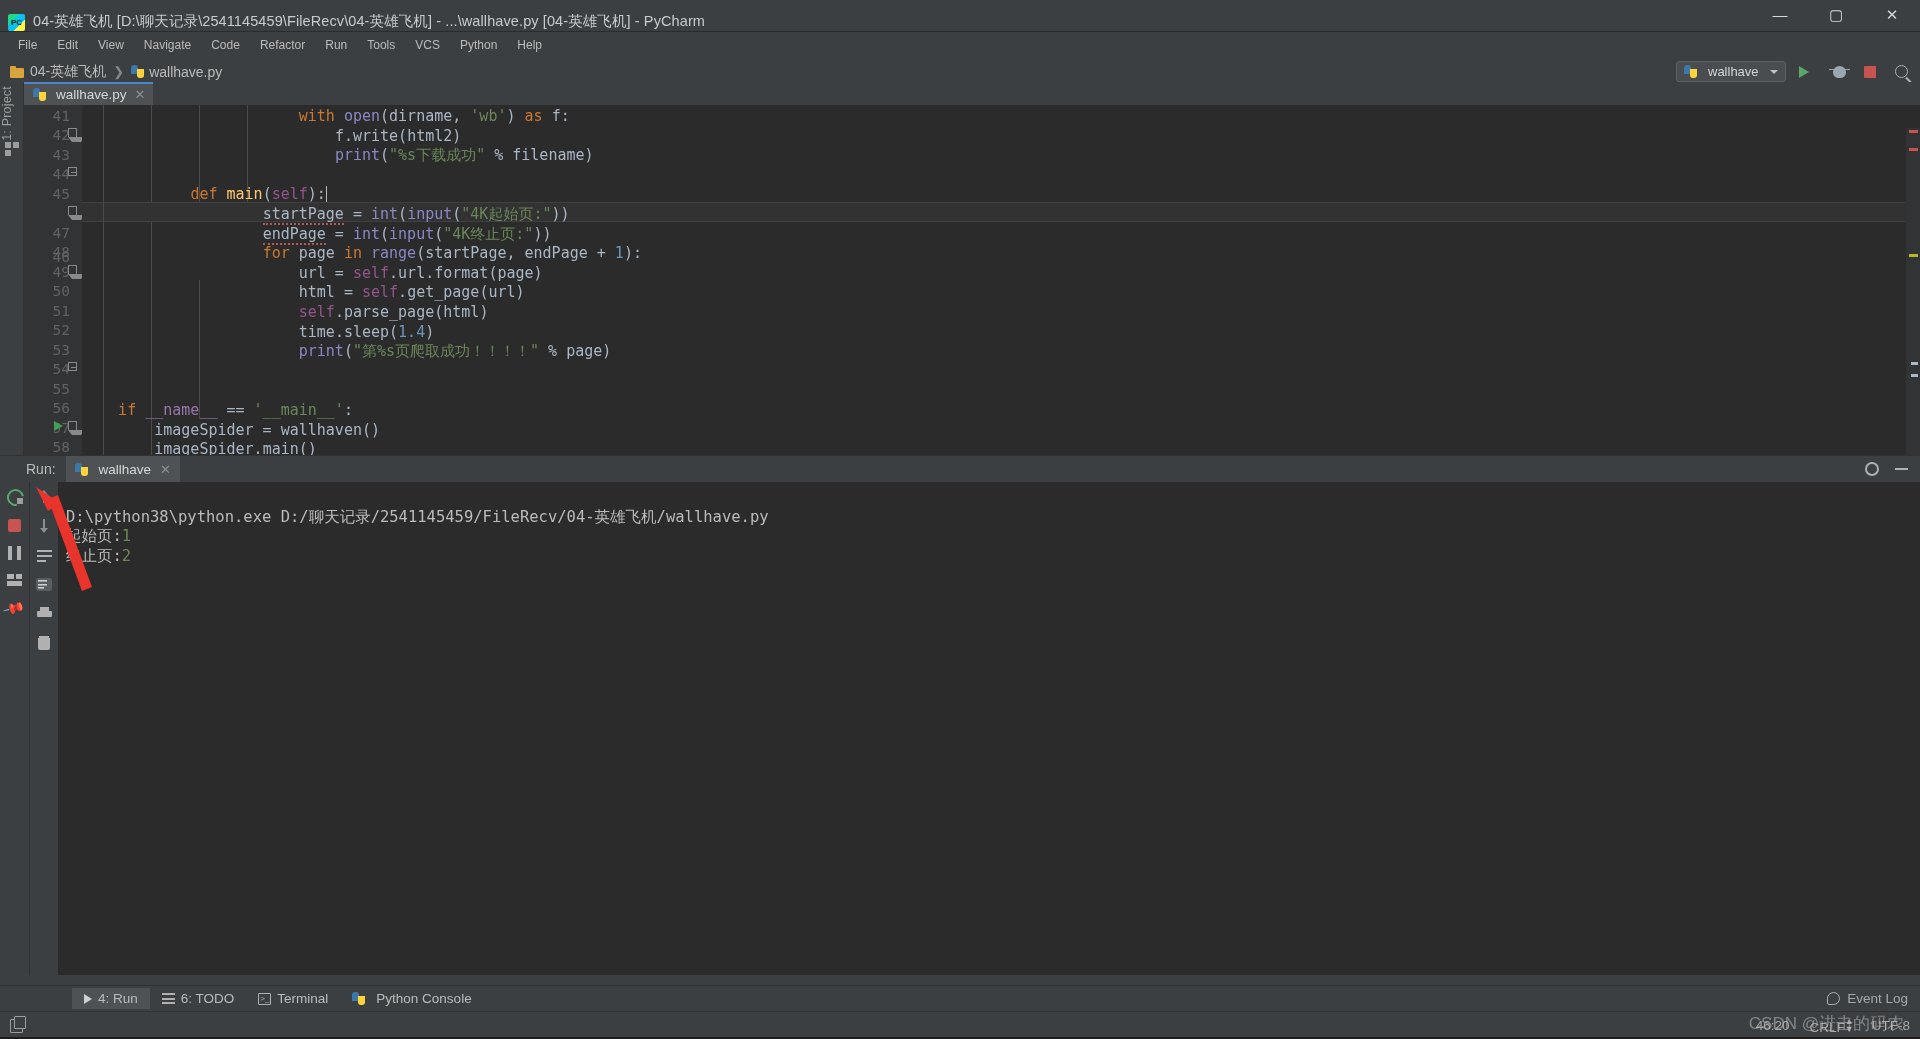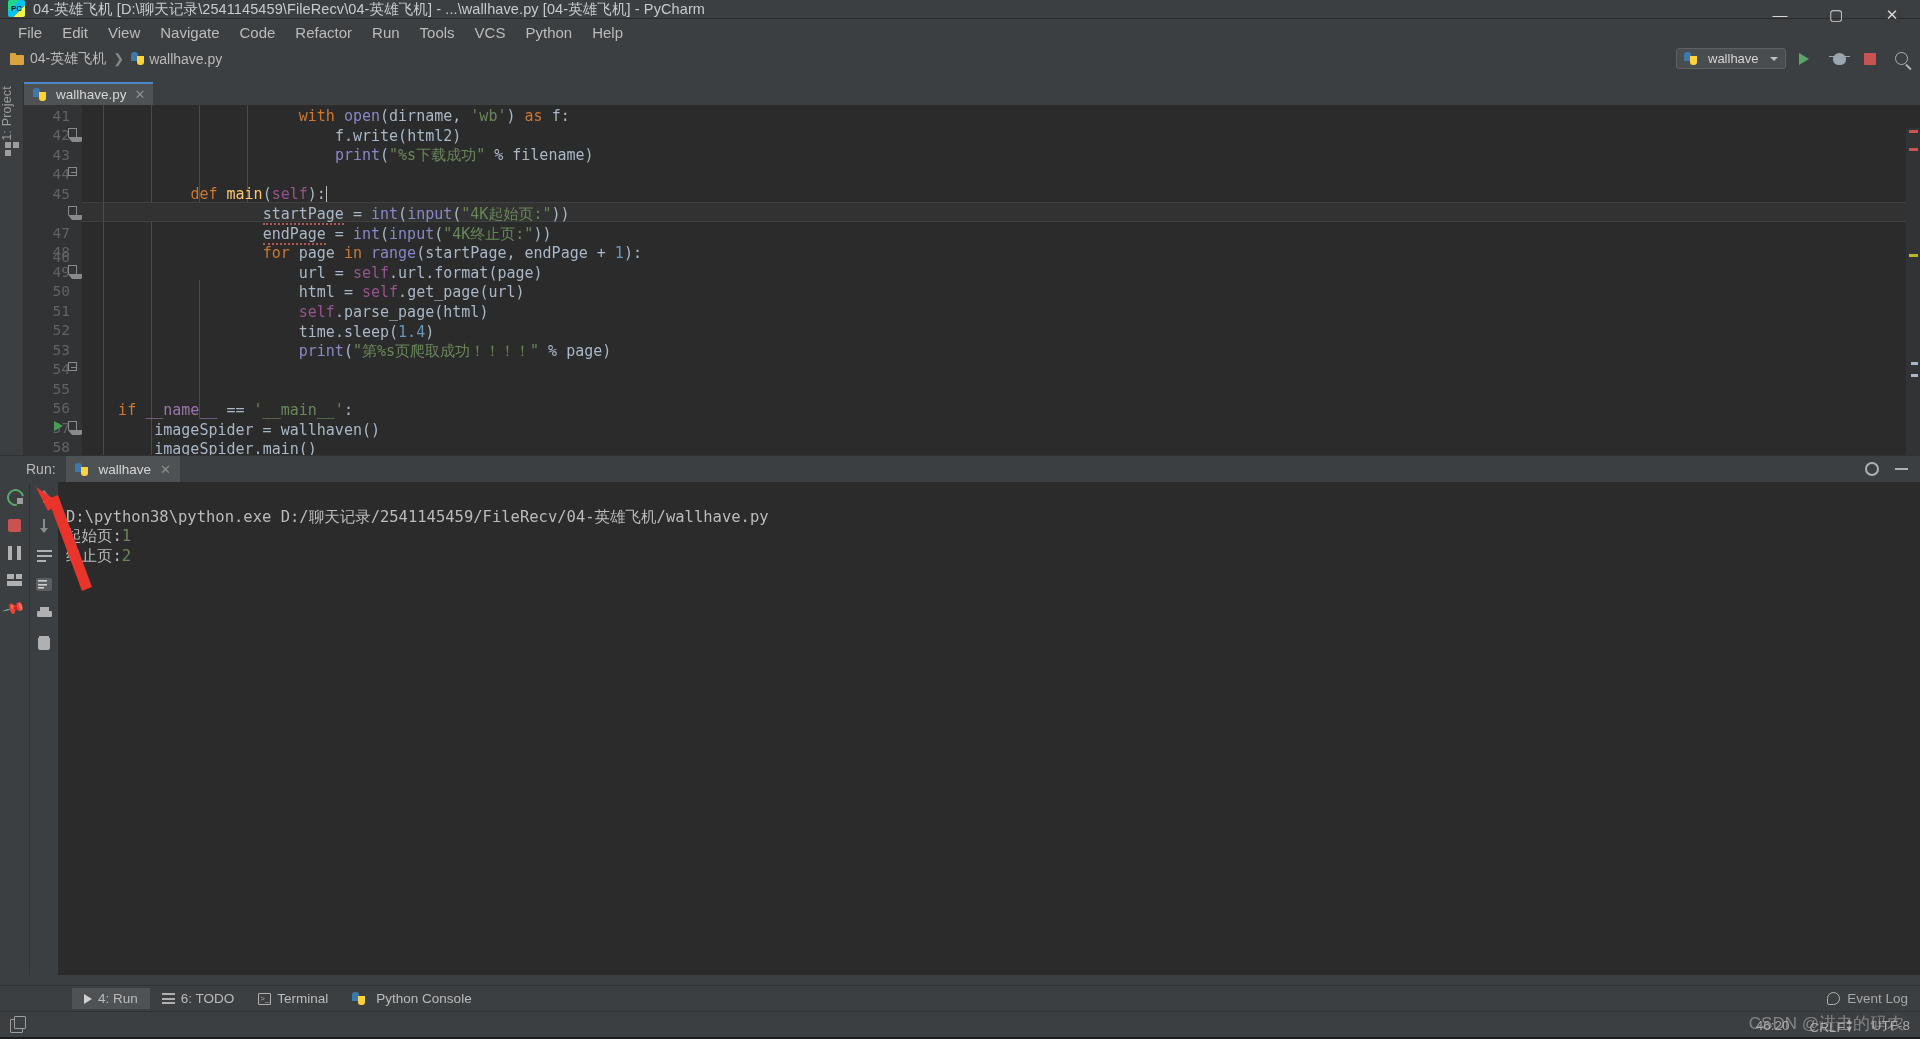--- a/index.html
+++ b/index.html
@@ -7,41 +7,41 @@
     width: 1920px; height: 1039px;
     background: #3c3f41;
     font-family: "Liberation Sans", sans-serif;
     overflow: hidden;
     -webkit-font-smoothing: antialiased;
   }
   #app { position: relative; width: 1920px; height: 1039px; background: #3c3f41; }
 
   
   .titlebar {
-    height: 19px; background: #3c3f41; display: flex; align-items: flex-start;
+    height: 32px; background: #3c3f41; display: flex; align-items: flex-end;
     padding-left: 8px; border-bottom: 1px solid #2b2b2b;
   }
   .pc-logo {
     width: 17px; height: 17px; border-radius: 2px; margin-right: 8px;
     background: linear-gradient(135deg,#21d789 0%,#21d789 33%,#07c3f2 33%,#07c3f2 66%,#fcf84a 66%);
     position: relative; flex: 0 0 auto;
   }
   .pc-logo::after{
     content:"PC"; position:absolute; left:0; top:0; width:100%; height:100%;
     font-size:8px; color:#1b1b1b; font-weight:bold; display:flex;
     align-items:center; justify-content:center; font-family:"Liberation Sans",sans-serif;
   }
   .title-text { color: #c8cbcd; font-size: 14.5px; white-space: nowrap; letter-spacing: .1px; }
   .win-controls { position: absolute; right: 0; top: 0; height: 29px; display: flex; }
   .win-btn { width: 56px; height: 29px; display:flex; align-items:center; justify-content:center;
              color:#d6d6d6; font-size:15px; }
 
   
   .menubar { height: 26px; background:#3c3f41; display:flex; align-items:center; padding-left:8px; gap:0; }
-  .menu-item { color:#bbbbbb; font-size:15px; padding:3px 10px; white-space:nowrap; }
+  .menu-item { color:#bbbbbb; font-size:12px; padding:3px 10px; white-space:nowrap; }
 
   
   .navbar { height:27px; background:#3c3f41; display:flex; align-items:center; padding-left:10px;
             position:relative; }
   .folder-ico { width:14px; height:12px; margin-right:6px; position:relative; flex:0 0 auto;}
   .folder-ico::before{content:"";position:absolute;left:0;top:2px;width:14px;height:10px;background:#d9a43b;border-radius:1px;}
   .folder-ico::after{content:"";position:absolute;left:0;top:0px;width:6px;height:3px;background:#d9a43b;border-radius:1px;}
   .nav-crumb { color:#bbbbbb; font-size:14px; white-space:nowrap; }
   .nav-sep { color:#878787; font-size:13px; margin:0 7px; }
   .py-ico { width:13px;height:13px;margin-right:5px;flex:0 0 auto;position:relative;}

